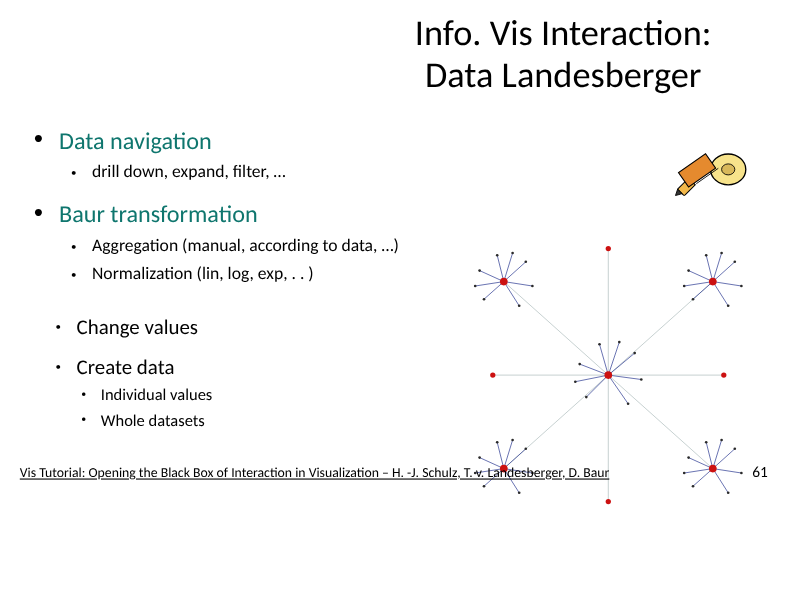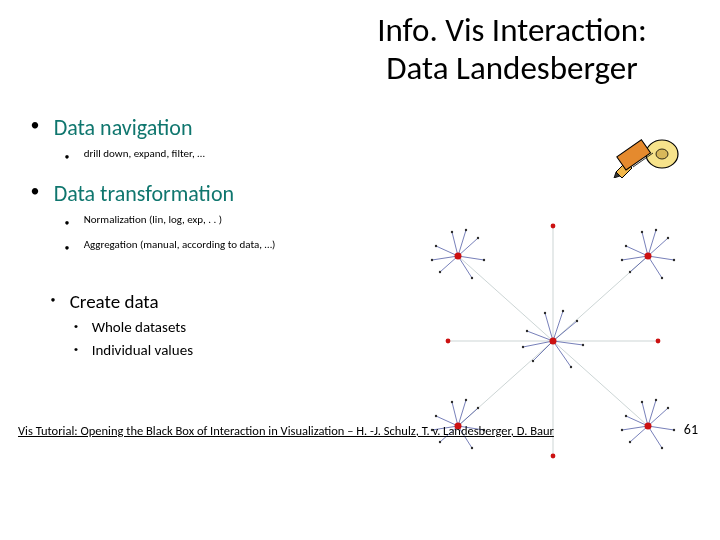--- a/index.html
+++ b/index.html
@@ -31,21 +31,21 @@
     position: absolute;
     top: 110px;
     left: 20px;
     width: 380px;
   }
   .b1 { margin: 4px 0 2px 0; }
   .b1 .dot { display: inline-block; width: 30px; text-align: center; vertical-align: top; font-size: 18px; color:#000; }
   .b1 .txt { font-size: 22px; color:#0f766e; }
   .b2 { margin: 6px 0 4px 34px; }
   .b2 .dot { display: inline-block; width: 26px; text-align: center; vertical-align: top; font-size: 10px; color:#000; position: relative; top:3px;}
-  .b2 .txt { font-size: 11px; color:#000; display:inline-block; width: 300px; vertical-align: top; line-height:1.25;}
+  .b2 .txt { font-size: 16px; color:#000; display:inline-block; width: 300px; vertical-align: top; line-height:1.25;}
   .b2b { margin: 3px 0 4px 20px; }
   .b2b .dot { display: inline-block; width: 26px; text-align: center; vertical-align: top; font-size: 10px; color:#000; position: relative; top:3px;}
   .b2b .txt { font-size: 19px; color:#000; }
   .b3 { margin: 4px 0 4px 44px; }
   .b3 .dot { display: inline-block; width: 24px; text-align: center; vertical-align: top; font-size: 9px; color:#000; position: relative; top:3px;}
   .b3 .txt { font-size: 15px; color:#000; }
   .gap-sm { height: 6px; }
   .gap-md { height: 14px; }
 
   .footer {
@@ -98,50 +98,54 @@
     </div>
     <div class="b2">
       <span class="dot">•</span>
       <span class="txt">drill down, expand, filter, …</span>
     </div>
 
     <div class="gap-sm"></div>
 
     <div class="b1">
       <span class="dot">•</span>
-      <span class="txt">Data transformation</span>
+      <span class="txt">Baur transformation</span>
     </div>
     <div class="b2">
       <span class="dot">•</span>
+      <span class="txt">Aggregation (manual, according to data, …)</span>
+    </div>
+    <div class="b2">
+      <span class="dot">•</span>
       <span class="txt">Normalization (lin, log, exp, . . )</span>
     </div>
-    <div class="b2">
-      <span class="dot">•</span>
-      <span class="txt">Aggregation (manual, according to data, …)</span>
-    </div>
 
     <div class="gap-md"></div>
 
 
     <div class="gap-sm"></div>
 
+    <div class="b2b">
+      <span class="dot">•</span>
+      <span class="txt">Change values</span>
+    </div>
 
     <div class="gap-sm"></div>
 
     <div class="b2b">
       <span class="dot">•</span>
       <span class="txt">Create data</span>
     </div>
     <div class="b3">
       <span class="dot">•</span>
+      <span class="txt">Individual values</span>
+    </div>
+    <div class="b3">
+      <span class="dot">•</span>
       <span class="txt">Whole datasets</span>
-    </div>
-    <div class="b3">
-      <span class="dot">•</span>
-      <span class="txt">Individual values</span>
     </div>
 
   </div>
 
   <svg class="pencil" width="70" height="48" viewBox="0 0 70 48">
     <ellipse cx="50" cy="24" rx="16" ry="14" fill="#f7e38b" stroke="#000" stroke-width="1.2"></ellipse>
     <ellipse cx="50" cy="24" rx="6" ry="5" fill="#d8b85a" stroke="#000" stroke-width="0.8"></ellipse>
     <path d="M4 42 L14 32 L20 38 L10 48 Z" fill="#f2b84b" stroke="#000" stroke-width="1"></path>
     <path d="M4 42 L8 46 L2 48 Z" fill="#333" stroke="#000" stroke-width="0.8"></path>
     <rect x="14" y="24" width="30" height="16" transform="rotate(-35 14 40)" fill="#e58a2e" stroke="#000" stroke-width="1"></rect>

